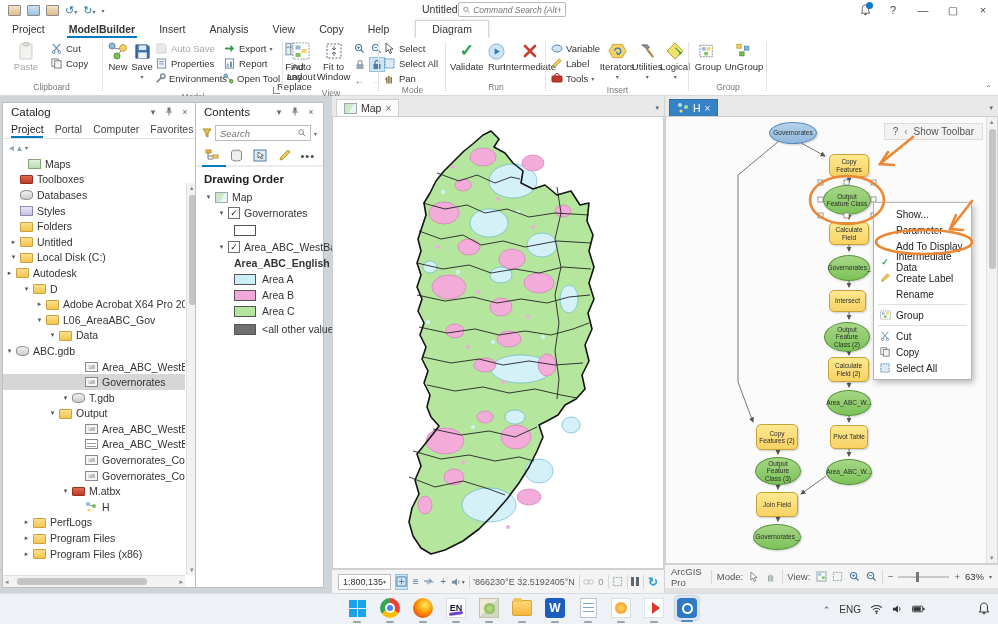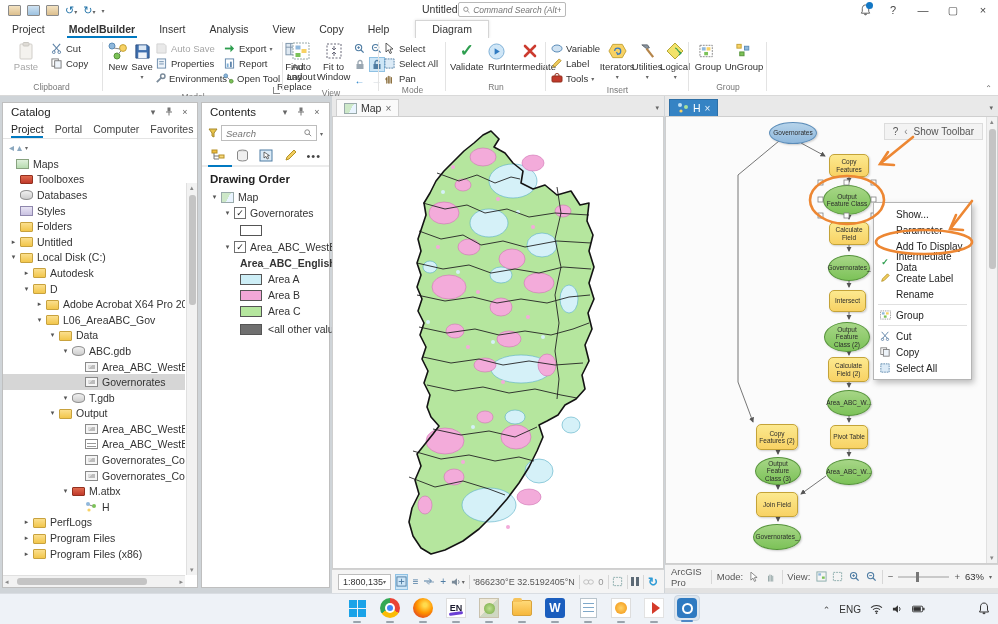--- a/index.html
+++ b/index.html
@@ -72,21 +72,21 @@
   .i-fc{background:#f5f5f5;border:1px solid #8a8a8a;height:10px;}
   .i-fc::before{content:"";position:absolute;left:2px;top:2px;right:2px;bottom:2px;background:linear-gradient(135deg,#dcdcdc 40%,#bdbdbd 40%);}
   .i-tbl{background:#fff;border:1px solid #8a8a8a;height:10px;}
   .i-tbl::before{content:"";position:absolute;left:1px;right:1px;top:3px;height:1px;background:#9a9a9a;box-shadow:0 3px 0 #9a9a9a;}
   .vscroll{position:absolute;right:0;top:0;bottom:0;width:11px;background:#f2f2f2;border-left:1px solid #e0e0e0;}
   .vthumb{position:absolute;left:2px;width:7px;border-radius:3px;background:#c4c4c4;}
   .hscroll{position:absolute;left:0;right:12px;bottom:0;height:12px;background:#f2f2f2;border-top:1px solid #e0e0e0;}
   .hthumb{position:absolute;top:2px;height:7px;border-radius:3px;background:#c4c4c4;}
   .scar{position:absolute;font-size:7px;color:#888;}
   
-  .cont{left:201px;top:6px;width:129px;height:486px;}
+  .cont{left:195px;top:6px;width:129px;height:486px;}
   .ctabsrow{display:flex;align-items:center;gap:8px;padding:3px 8px 2px;border-bottom:2px solid #ececec;position:relative;}
   .ctabsrow .ublue{position:absolute;left:6px;bottom:-2px;width:24px;height:2px;background:#0079c1;}
   .cticon{width:17px;height:15px;display:flex;align-items:center;justify-content:center;}
   .dotdot{font-size:11px;color:#444;letter-spacing:1px;}
   .dorder{font-size:11.5px;font-weight:bold;color:#222;padding:6px 8px 4px;}
   .lrow{display:flex;align-items:center;height:16px;font-size:10.5px;color:#333;white-space:nowrap;}
   .cb{width:12px;height:12px;border:1px solid #6f6f6f;background:#fff;flex:none;font-size:9px;line-height:11px;text-align:center;color:#222;margin-right:4px;}
   .swatch{width:22px;height:11px;border:1px solid #555;flex:none;margin-right:6px;}
   .mapmini{width:13px;height:11px;border:1px solid #9aa;flex:none;margin-right:4px;background:linear-gradient(120deg,#cde8c8 55%,#e9f4ff 55%);}
   
@@ -575,21 +575,21 @@
         <span class="cattab">Favorites</span>
         <span class="sp" style="flex:1"></span>
         <span style="font-size:12px;color:#444;padding-bottom:2px;">≡</span>
       </div>
       <div class="srow">
         <span class="navico">◂</span>
         <span class="navico">▴</span>
         <span class="tinycaret">▾</span>
       </div>
       <div class="tree" style="margin-right:12px;">
-        <div class="crow" style="padding-left:0">
+        <div class="crow" style="padding-left:12px">
             <span class="exp"></span>
             <span class="tico i-maps"></span>
             <span>Maps</span>
           </div>
         <div class="crow" style="padding-left:4px">
             <span class="exp"></span>
             <span class="tico i-tbxr"></span>
             <span>Toolboxes</span>
           </div>
         <div class="crow" style="padding-left:4px">
@@ -610,21 +610,21 @@
         <div class="crow" style="padding-left:4px">
             <span class="exp">▸</span>
             <span class="tico i-folder"></span>
             <span>Untitled</span>
           </div>
         <div class="crow" style="padding-left:4px">
             <span class="exp">▾</span>
             <span class="tico i-folder"></span>
             <span>Local Disk (C:)</span>
           </div>
-        <div class="crow" style="padding-left:17px">
+        <div class="crow" style="">
             <span class="exp">▸</span>
             <span class="tico i-folder"></span>
             <span>Autodesk</span>
           </div>
         <div class="crow" style="padding-left:17px">
             <span class="exp">▾</span>
             <span class="tico i-folder"></span>
             <span>D</span>
           </div>
         <div class="crow" style="padding-left:30px">
@@ -635,21 +635,21 @@
         <div class="crow" style="padding-left:30px">
             <span class="exp">▾</span>
             <span class="tico i-folder"></span>
             <span>L06_AreaABC_Gov</span>
           </div>
         <div class="crow" style="padding-left:43px">
             <span class="exp">▾</span>
             <span class="tico i-folder"></span>
             <span>Data</span>
           </div>
-        <div class="crow" style="padding-left:56px">
+        <div class="crow" style="">
             <span class="exp">▾</span>
             <span class="tico i-db"></span>
             <span>ABC.gdb</span>
           </div>
         <div class="crow" style="padding-left:69px">
             <span class="exp"></span>
             <span class="tico i-fc"></span>
             <span>Area_ABC_WestBank</span>
           </div>
         <div class="crow sel" style="padding-left:69px">

